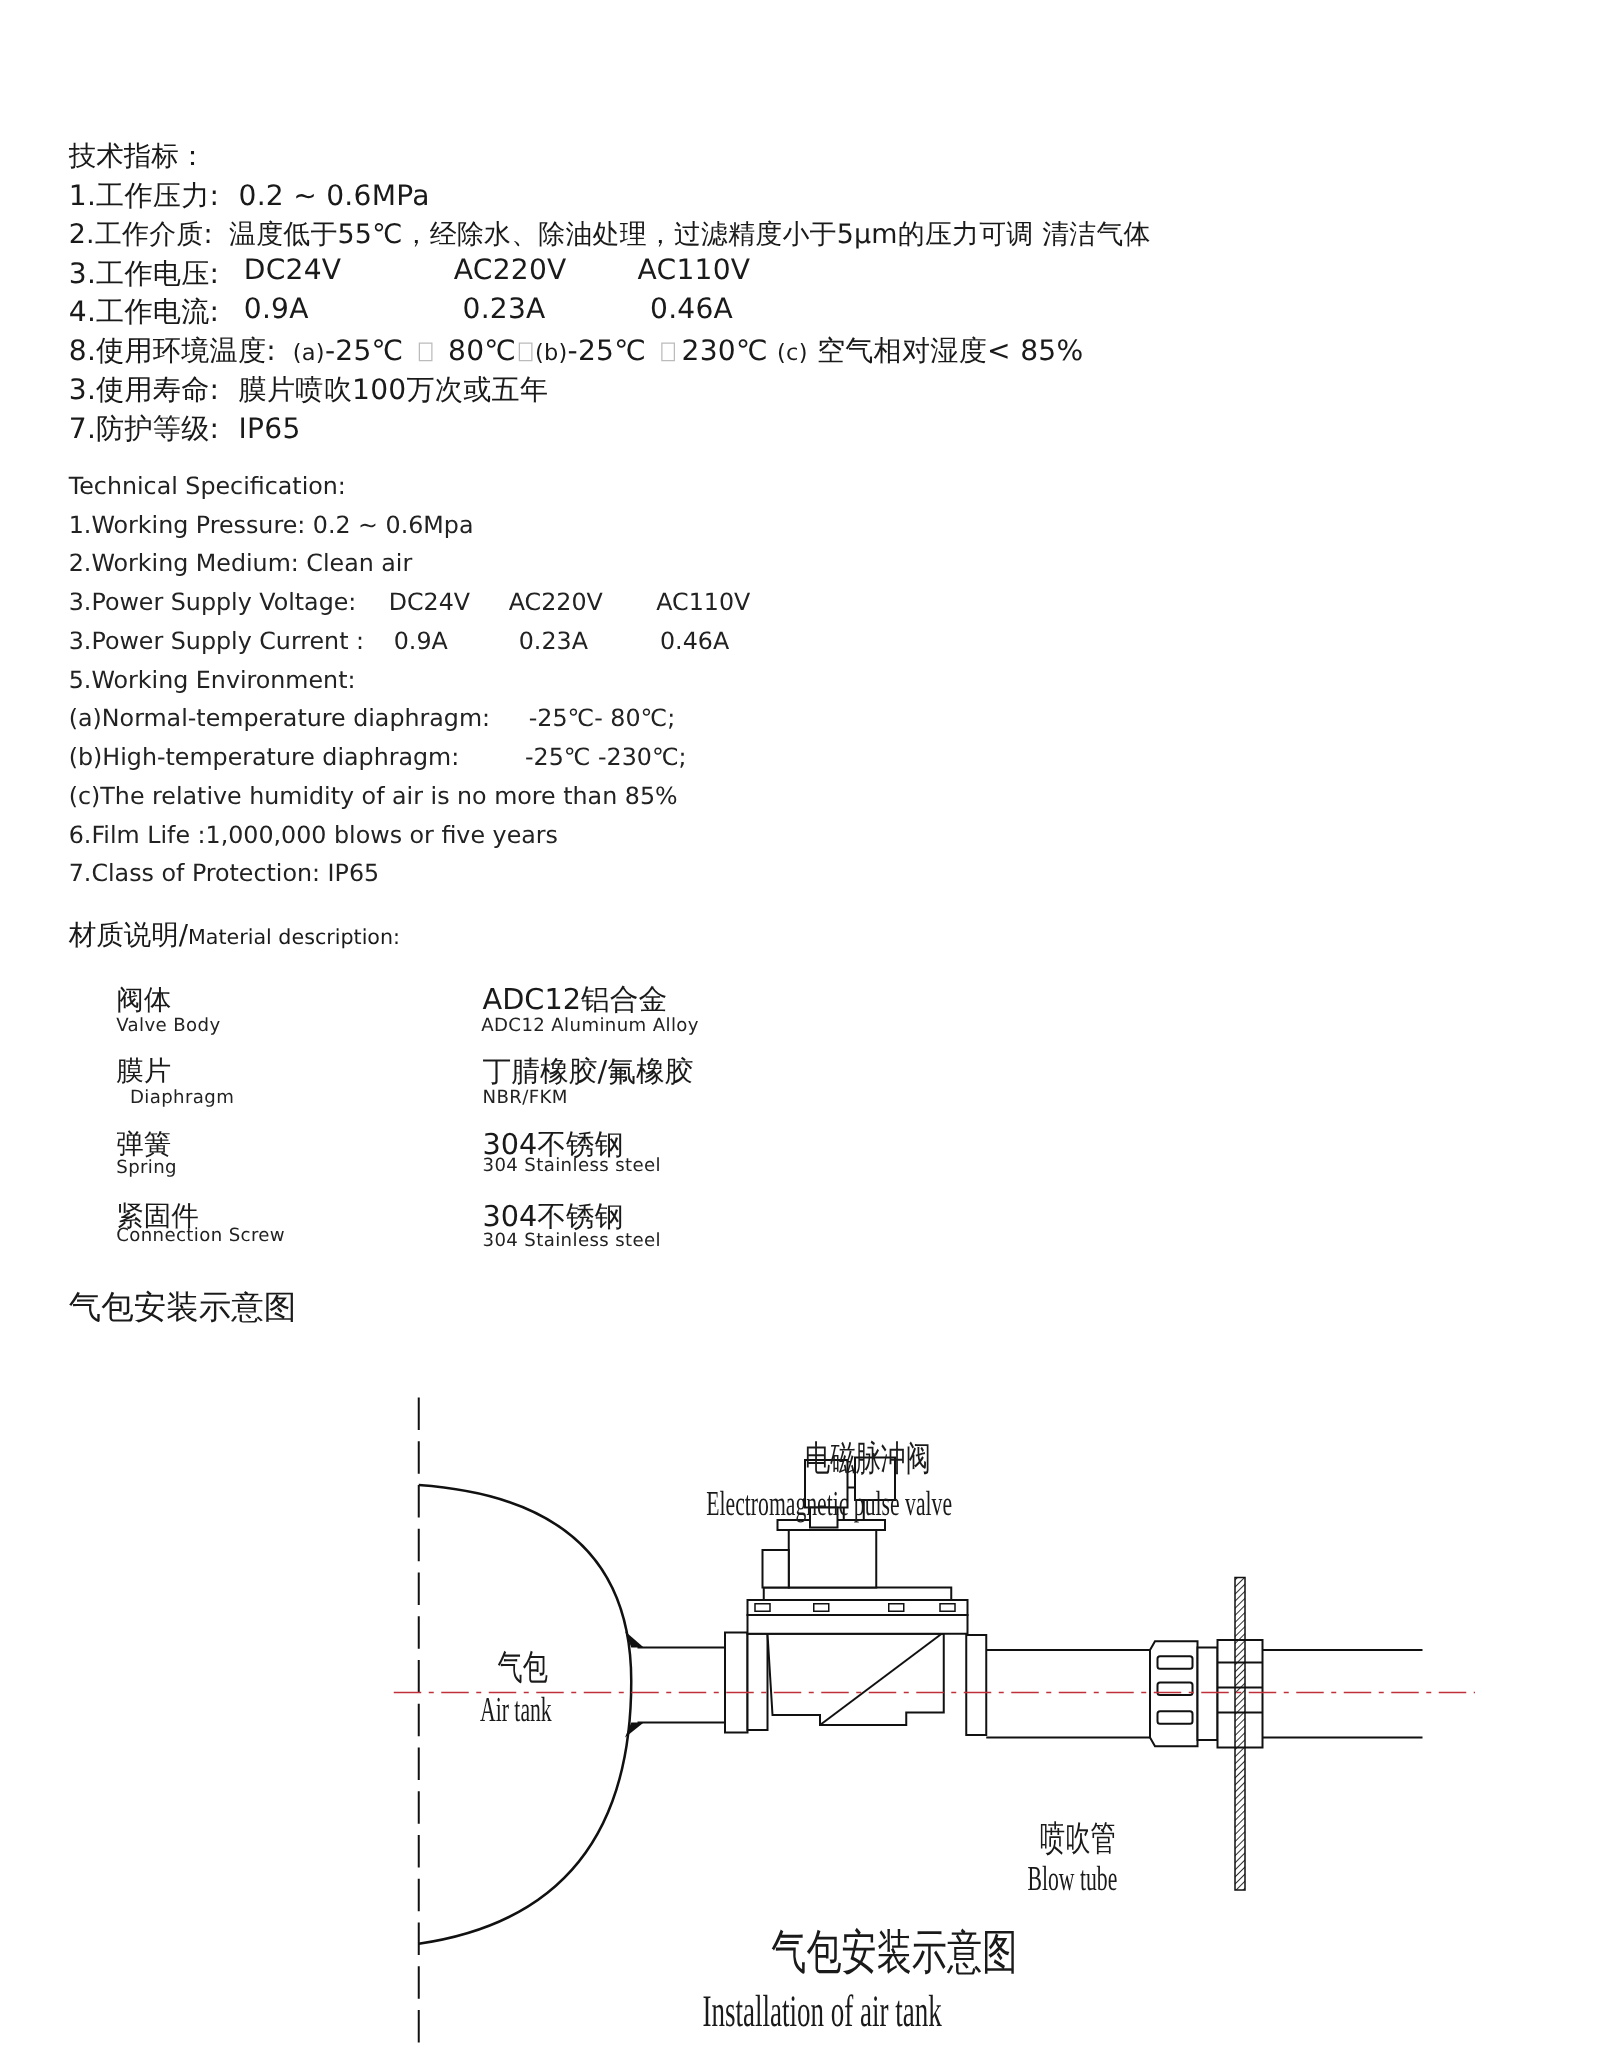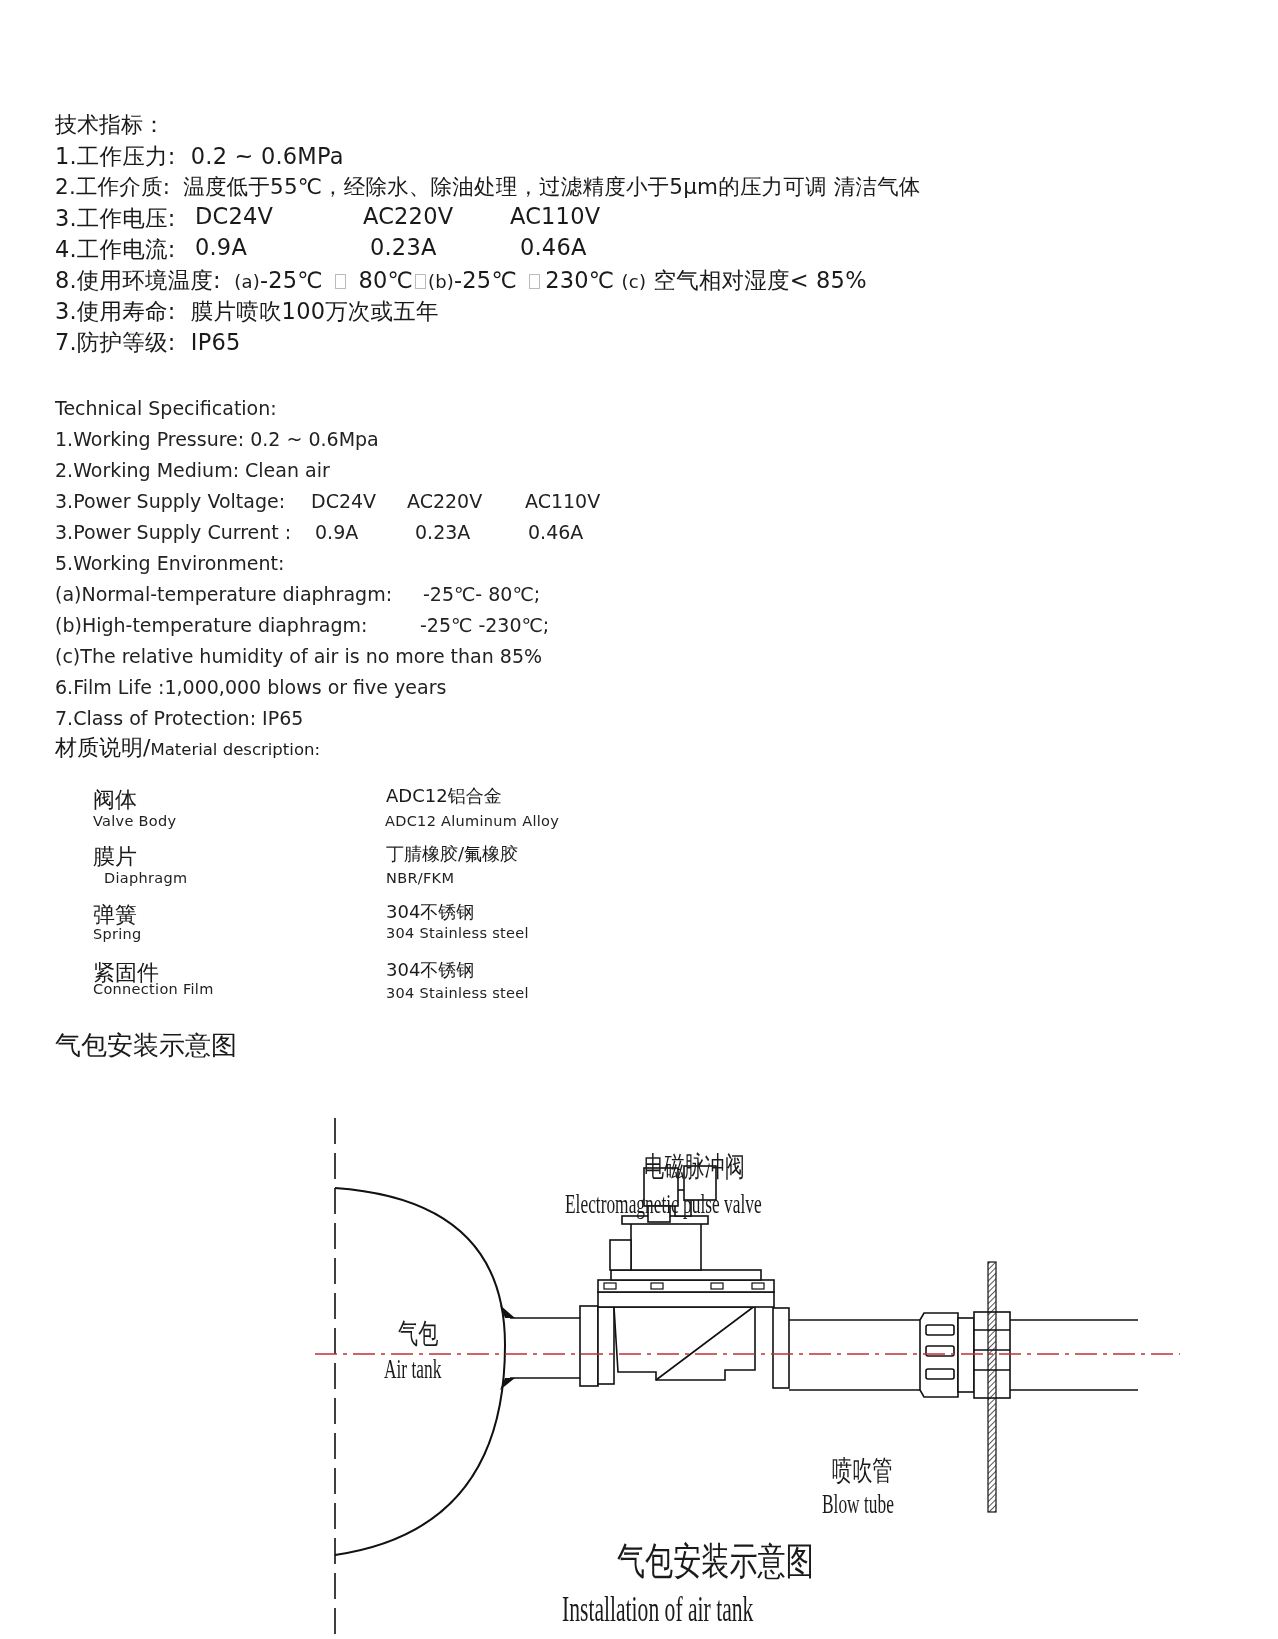--- a/index.html
+++ b/index.html
@@ -2,26 +2,26 @@
 <html><head>
 <meta charset="utf-8">
 <style>
   html, body { margin: 0; padding: 0; background: #ffffff; }
   body { width: 1278px; height: 1639px; position: relative; overflow: hidden; color: #1a1a1a; font-family: "DejaVu Sans", "Liberation Sans", sans-serif; }
   .abs { position: absolute; white-space: nowrap; }
   .cn-title { left: 55px; top: 110px; font-size: 22px; }
   .cn-line { left: 55px; font-size: 22.5px; letter-spacing: 0.2px; }
   .small-paren { font-size: 18px; }
   .box-glyph { display: inline-block; width: 9px; height: 13px; border: 1px solid #bbb; vertical-align: -1px; margin: 0 5px; }
-  .en-line { left: 55px; font-size: 19px; color: #222; margin-top: 19px; }
+  .en-line { left: 55px; font-size: 19px; color: #222; }
   .mat-head { left: 55px; top: 763px; font-size: 22px; }
   .mat-head .sub { font-size: 16.5px; text-align: right; }
   .mat-cn { font-size: 22px; }
   .mat-en { font-size: 14.5px; color: #222; letter-spacing: 0.3px; }
-  .mat-val-cn { font-size: 18px; }
+  .mat-val-cn { font-size: 23px; }
   .diag-title { left: 55px; top: 1078px; font-size: 26px; }
   .narrow { font-family: "Liberation Serif", "DejaVu Serif", serif; transform-origin: left top; }
   svg { position: absolute; left: 0; top: 0; }
 </style>
 </head>
 <body>
 
 <div class="abs cn-title">技术指标：</div>
 
 <div class="abs cn-line" style="top:141px">
@@ -99,21 +99,21 @@
   <div class="abs mat-en" style="left:104px; top:870px">Diaphragm</div>
   <div class="abs mat-val-cn" style="left:386px; top:842px">丁腈橡胶/氟橡胶</div>
   <div class="abs mat-en" style="left:386px; top:870px">NBR/FKM</div>
 
   <div class="abs mat-cn" style="left:93px; top:900px">弹簧</div>
   <div class="abs mat-en" style="left:93px; top:926px">Spring</div>
   <div class="abs mat-val-cn" style="left:386px; top:900px">304不锈钢</div>
   <div class="abs mat-en" style="left:386px; top:925px">304 Stainless steel</div>
 
   <div class="abs mat-cn" style="left:93px; top:958px">紧固件</div>
-  <div class="abs mat-en" style="left:93px; top:981px">Connection Film</div>
+  <div class="abs mat-en" style="left:93px; top:981px">Connection Screw</div>
   <div class="abs mat-val-cn" style="left:386px; top:958px">304不锈钢</div>
   <div class="abs mat-en" style="left:386px; top:985px">304 Stainless steel</div>
 </div>
 
 <div class="abs diag-title" style="top:1028px">气包安装示意图</div>
 
 <svg width="1278" height="1639">
 
   <line x1="335" y1="1118" x2="335" y2="1639" stroke="#111" stroke-width="1.6" stroke-dasharray="26,9"></line>
 

